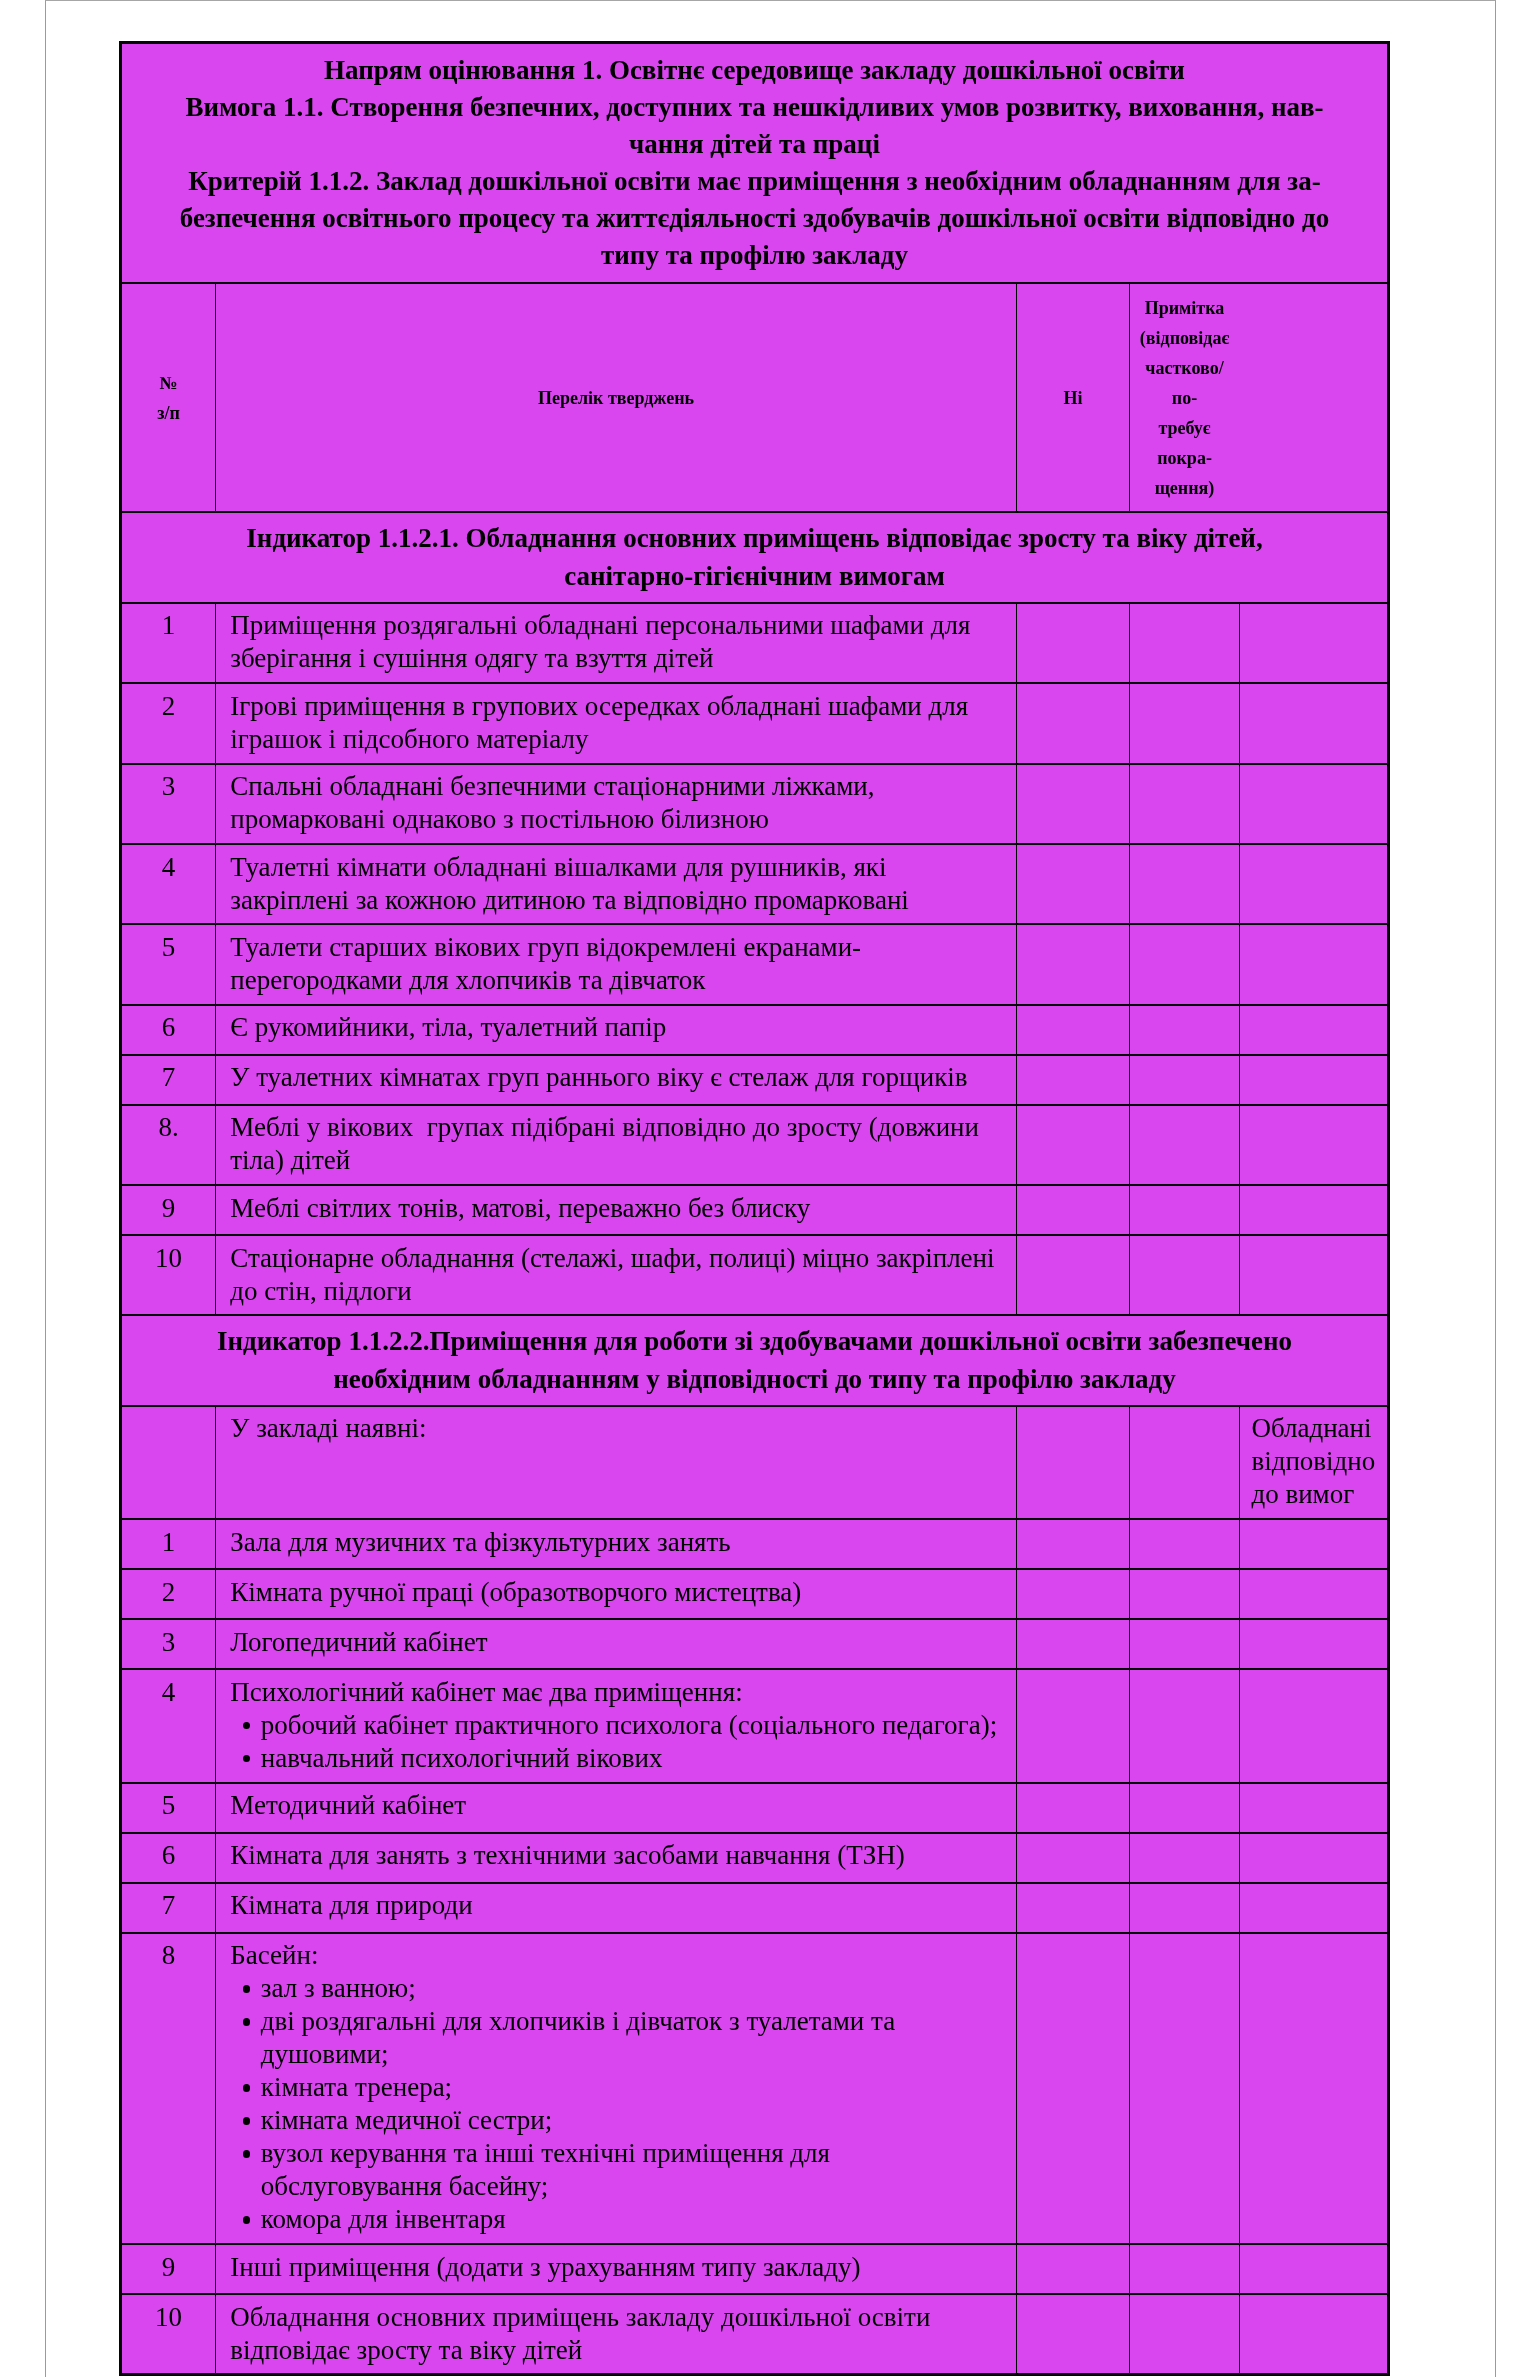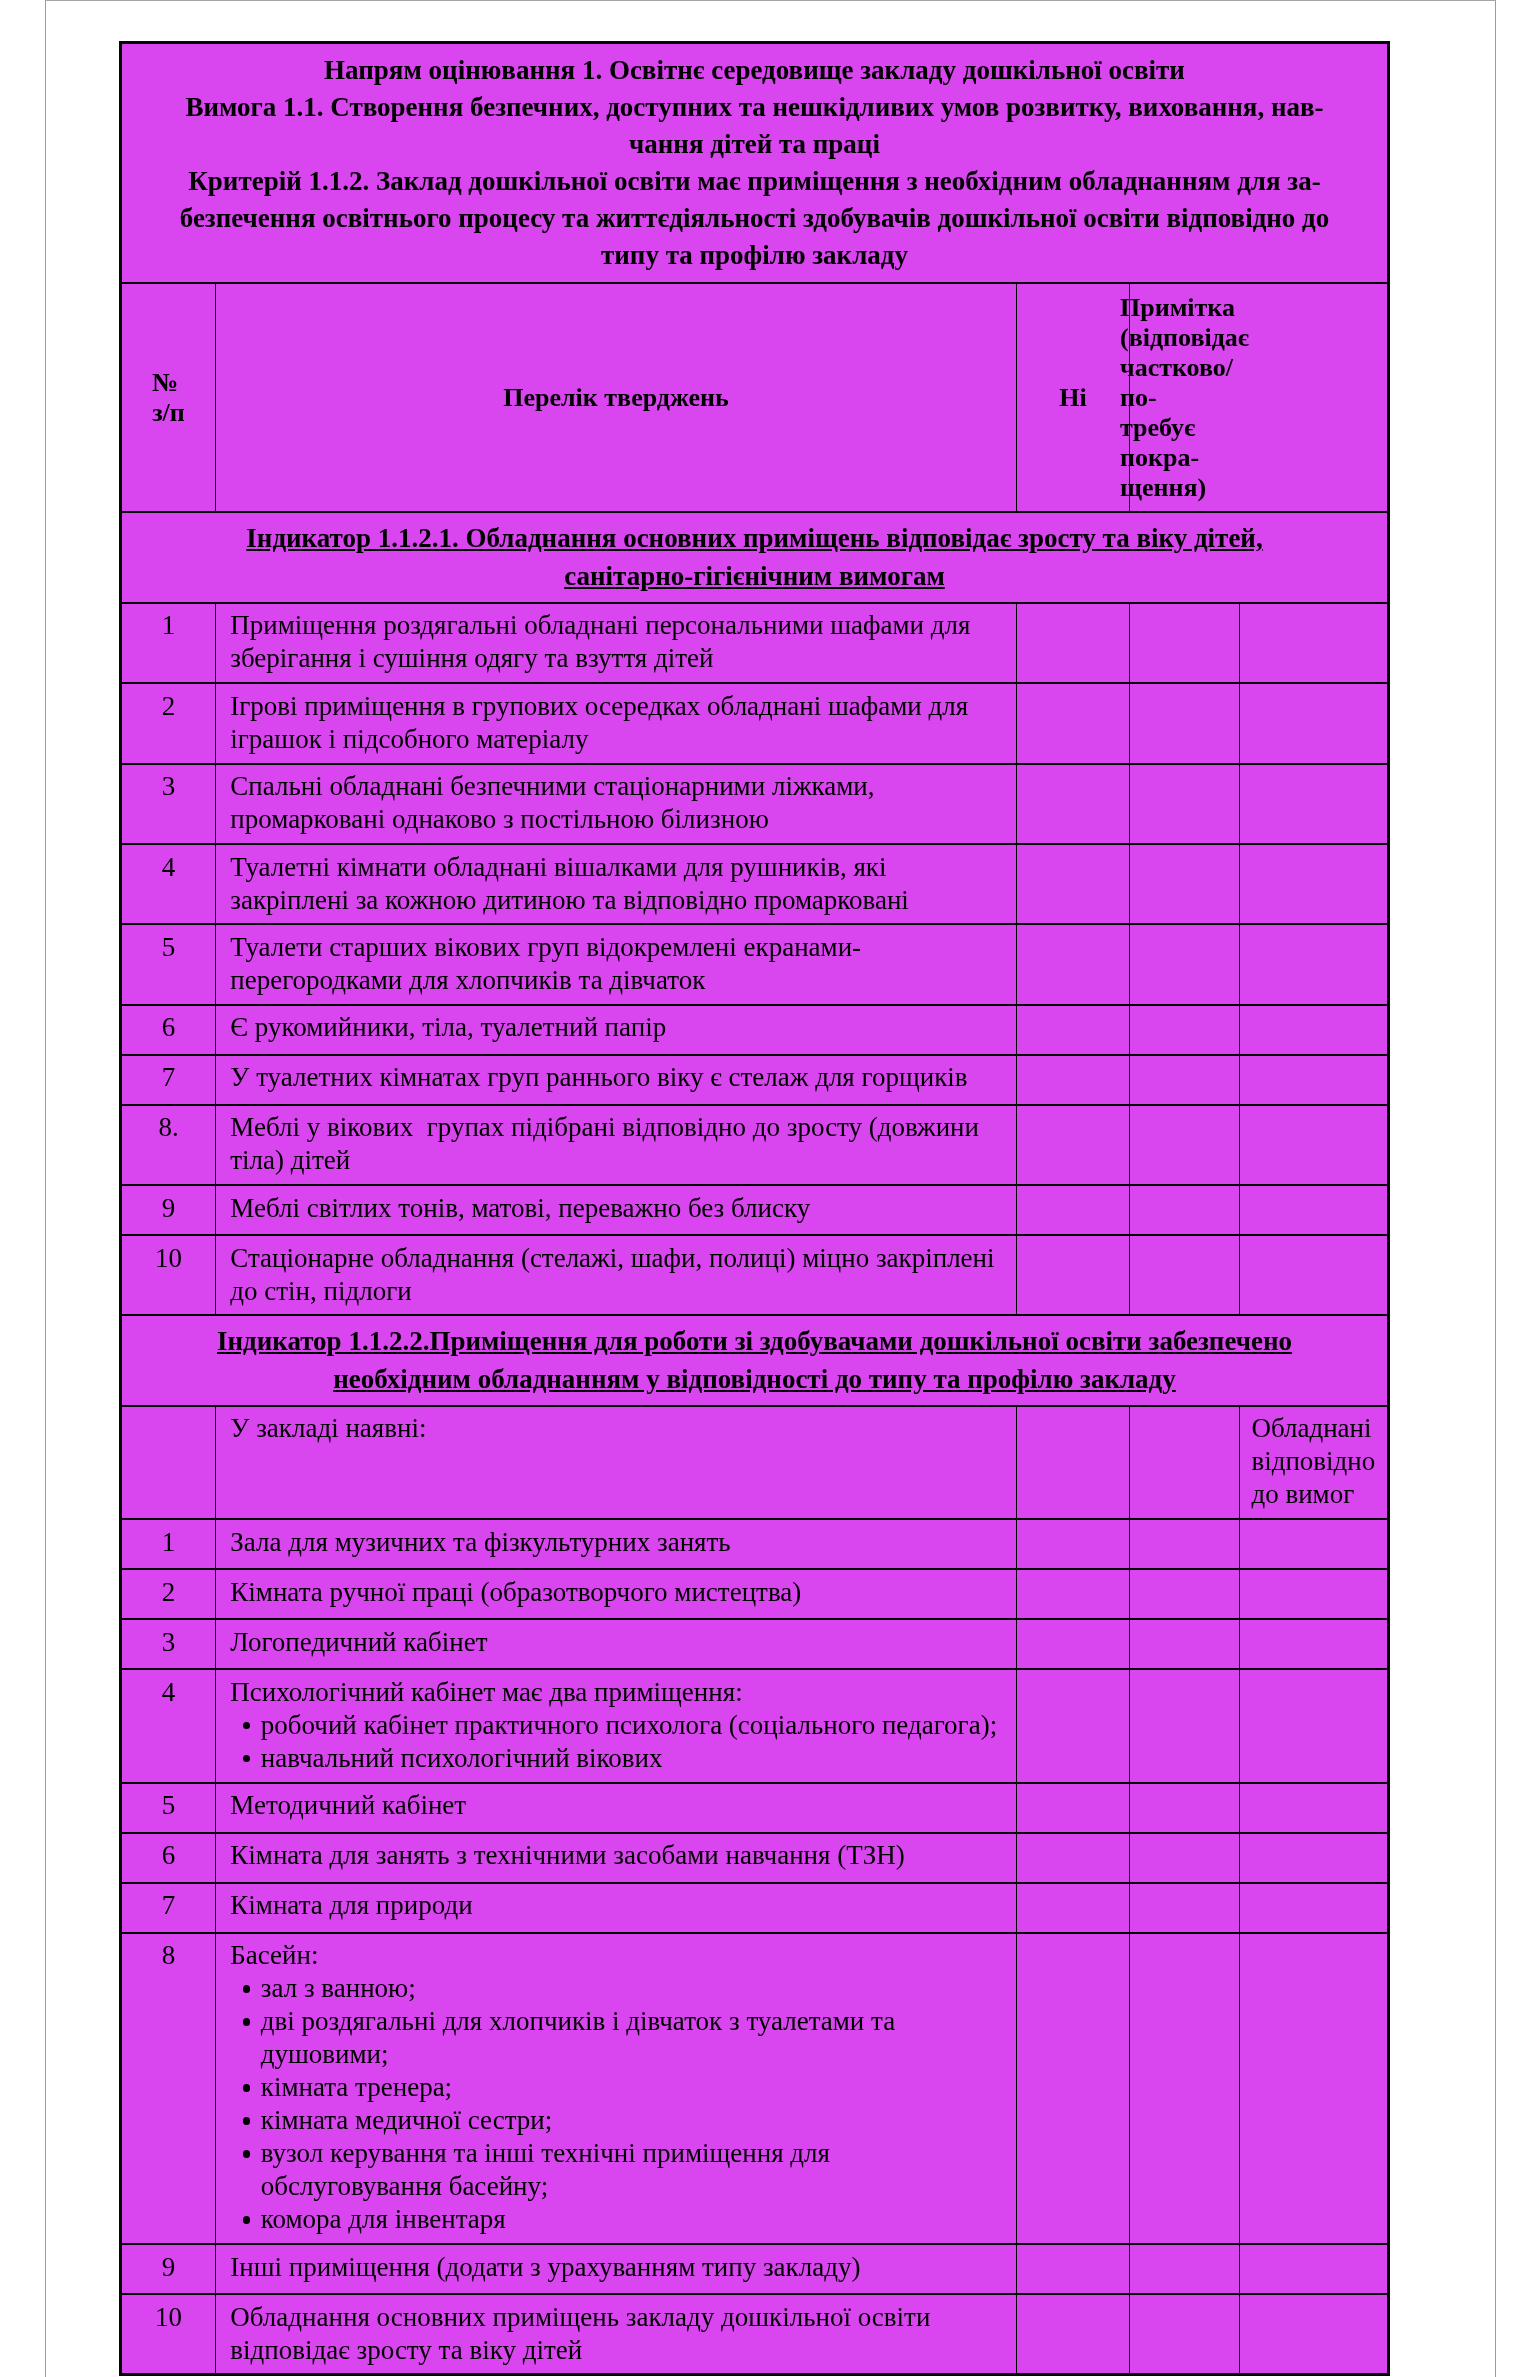--- a/index.html
+++ b/index.html
@@ -36,31 +36,30 @@
   .grid-row{
     display:grid;
     grid-template-columns:93px 801px 113px 110px auto;
     border-bottom:2.4px solid #050505;
   }
   .grid-row > div{box-sizing:border-box;}
   .grid-row > div + div{border-left:1.9px solid #050505;}
 
   .header-row > div{
     display:flex;align-items:center;justify-content:center;
-    font-weight:bold;
-    font-size:26px;line-height:30px;
+    text-align:center;font-weight:bold;
+    font-size:18px;line-height:30px;
     padding:8.6px 2.9px;
     min-height:166px;
   }
 
   .band{
     font-size:27px;line-height:38px;font-weight:bold;text-align:center;
     padding:5.7px 28.5px 6.7px 28.5px;
     border-bottom:2.4px solid #050505;
-    text-decoration:underline;
   }
 
   .data-row{font-size:27px;line-height:33px;}
   .num-cell{text-align:center;padding:5.7px 2.9px;}
   .statement-cell{padding:5.7px 12.4px 6.7px 14.3px;}
   .note-cell{padding:5.7px 7.6px 6.7px 11.4px;}
   .yes-cell,.no-cell{min-height:48px;}
   body .grid-row:last-child{border-bottom:none;}
 
   .bullets{padding-left:12.4px;padding-top:0;}

